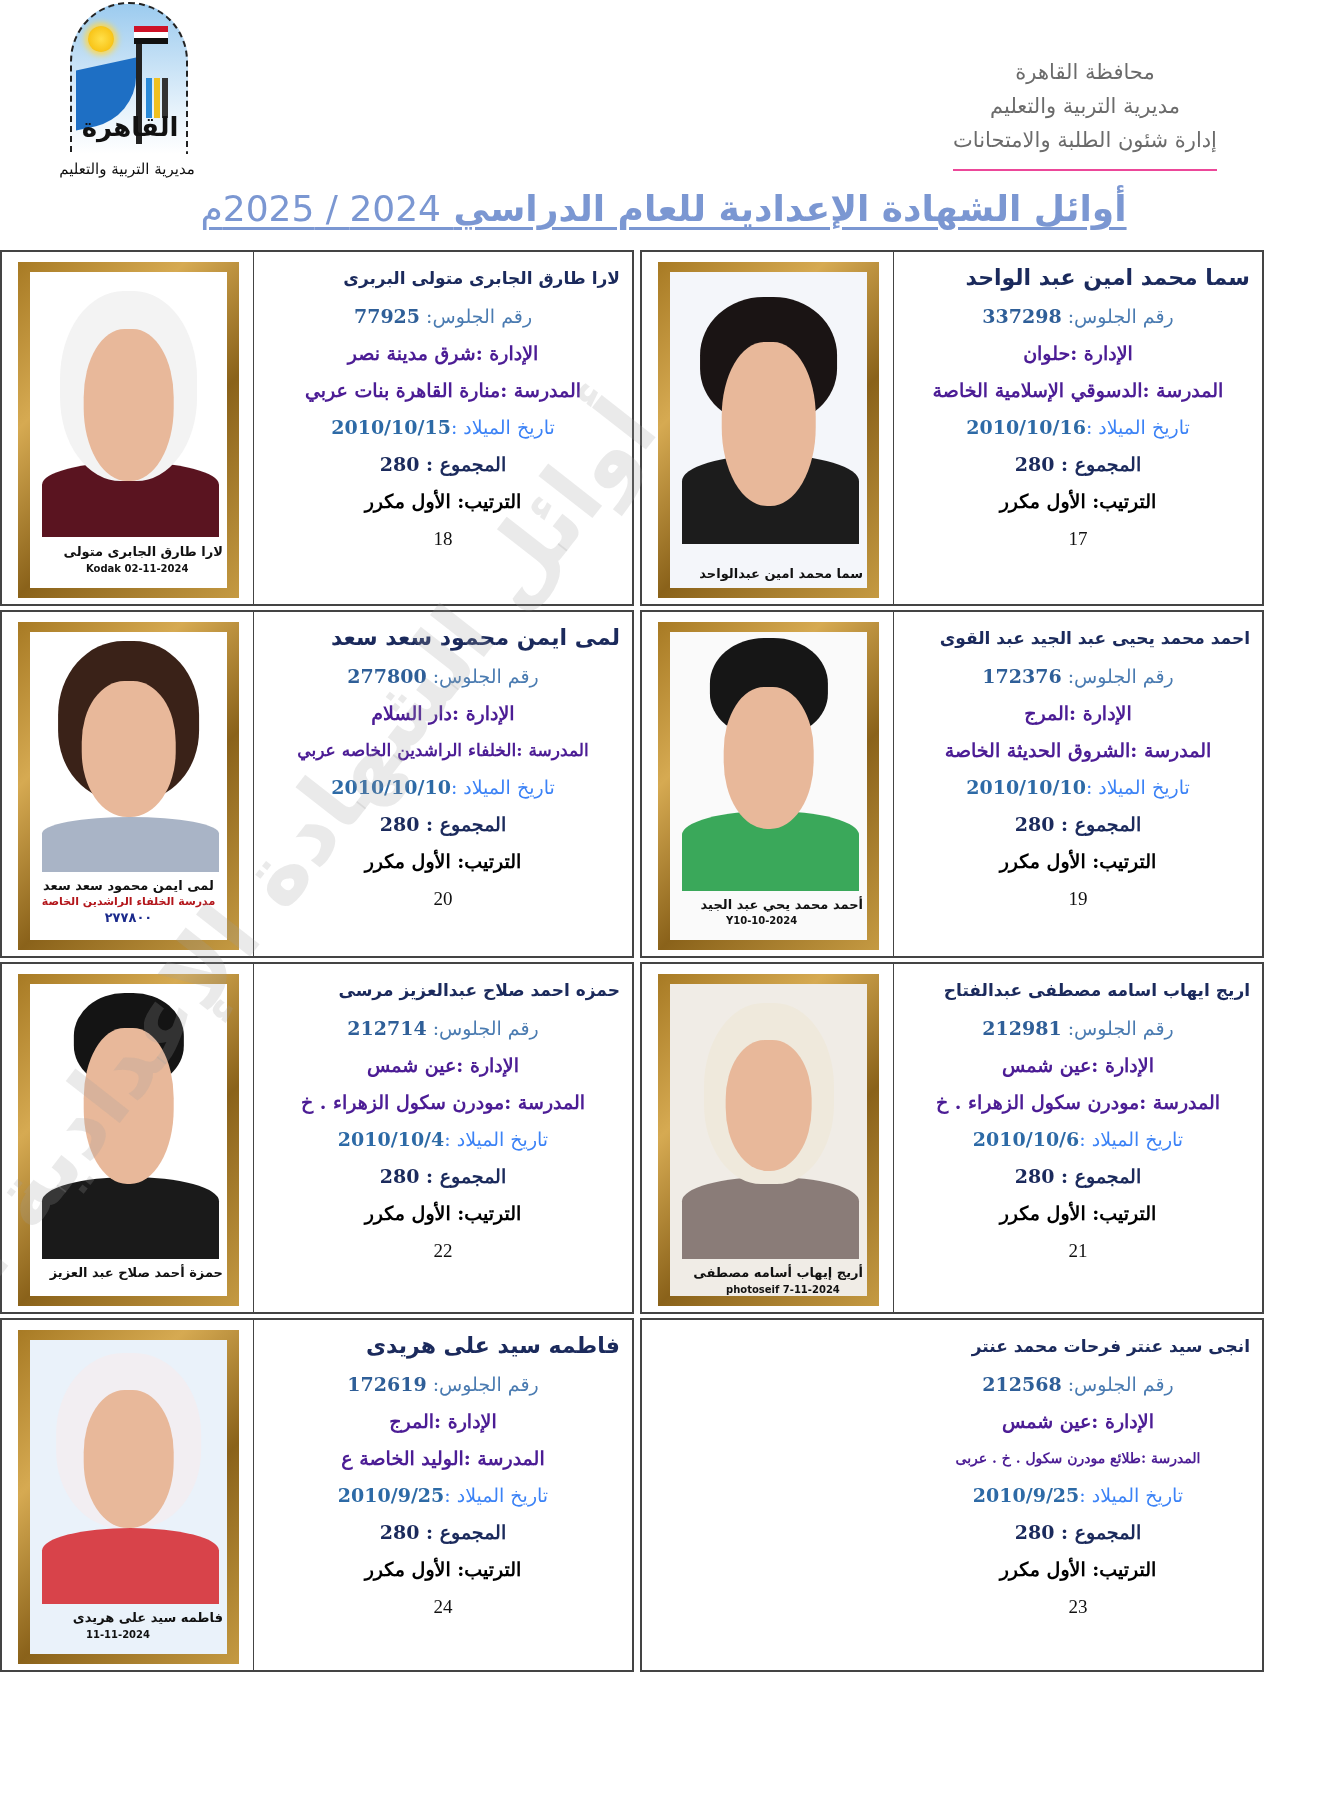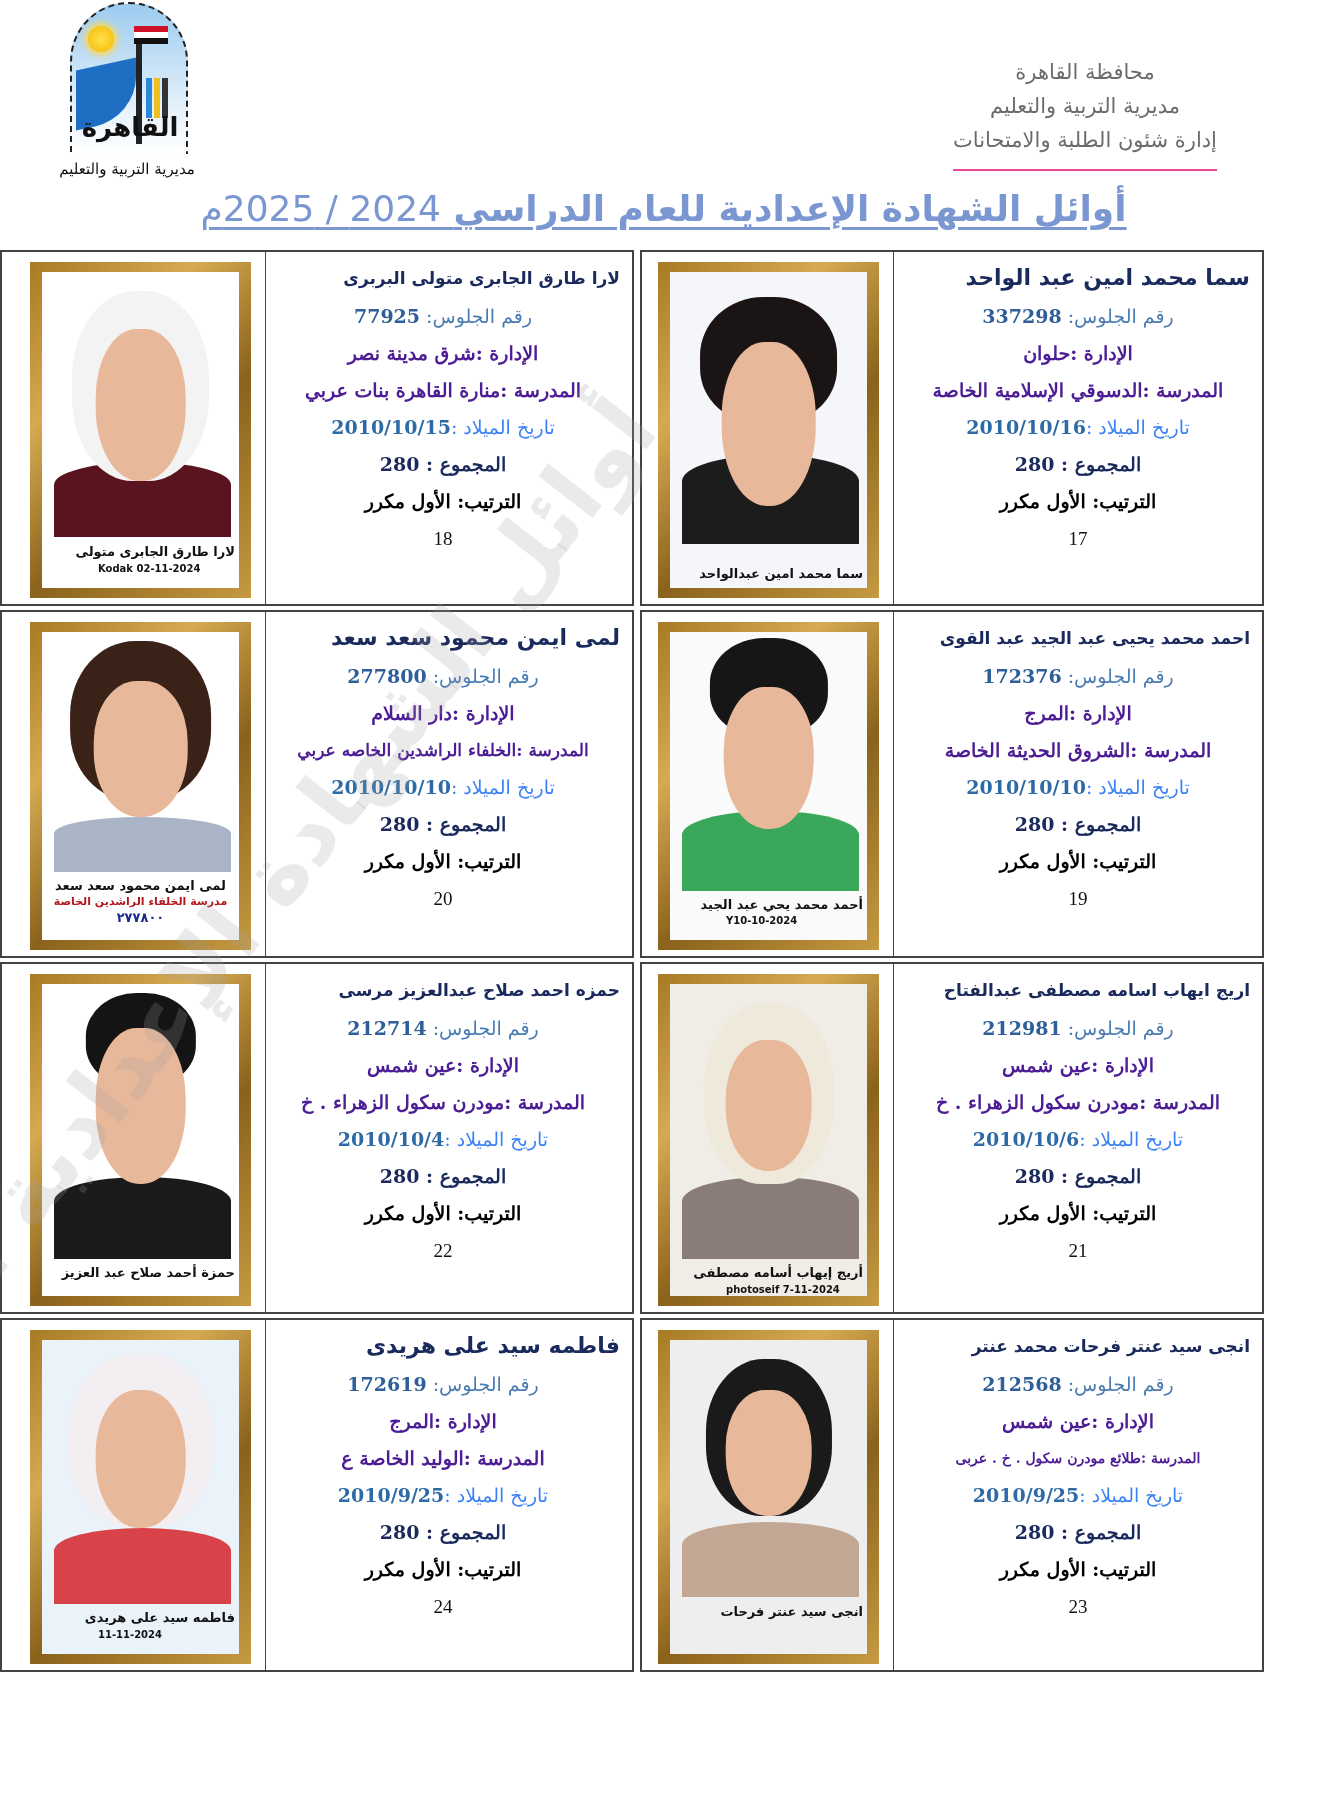--- a/index.html
+++ b/index.html
@@ -34,21 +34,21 @@
     text-decoration: underline; text-decoration-thickness: 3px; text-underline-offset: 6px; }
   .main-title .yr { font-weight: normal; }
 
   
   .grid { position: absolute; left: 0; top: 250px; width: 1264px; }
   .card { position: absolute; border: 2px solid #444; background: #fff; }
   .card.right { left: 640px; width: 624px; }
   .card.left { left: 0; width: 634px; }
   .photo-cell { position: absolute; top: 0; bottom: 0; border-right: 1px solid #444; }
   .card.right .photo-cell { left: 0; width: 252px; }
-  .card.left .photo-cell { left: 12px; width: 252px; }
+  .card.left .photo-cell { left: 0; width: 252px; }
   .frame { position: absolute; left: 16px; top: 10px; right: 14px; bottom: 6px;
     background: linear-gradient(135deg, #a77a24, #d6aa52 30%, #8a621a 60%, #c59a42);
     padding: 10px 12px; }
   .photo { position: relative; width: 100%; height: 100%; background: #fbfbfb; overflow: hidden; }
   .photo .bg { position: absolute; inset: 0; }
   .photo .head { position: absolute; left: 50%; transform: translateX(-50%); border-radius: 46% 46% 44% 44%; }
   .photo .face { position: absolute; left: 50%; transform: translateX(-50%); border-radius: 45% 45% 48% 48%; background: #e8b89a; }
   .photo .body { position: absolute; left: 6%; right: 4%; border-radius: 50% 50% 0 0 / 30% 30% 0 0; }
   .photo .caption { position: absolute; left: 4px; right: 4px; text-align: right; direction: rtl;
     font-family: "DejaVu Sans", sans-serif; font-weight: bold; color: #111; font-size: 13px; line-height: 16px; }
@@ -246,32 +246,20 @@
       <div class="line"><span class="lbl-blue">رقم الجلوس: </span><span class="val-blue">212714</span></div>
       <div class="line lbl-dark"><span>الإدارة :</span><span>عين شمس</span></div>
       <div class="line lbl-dark"><span>المدرسة :</span><span>مودرن سكول الزهراء . خ</span></div>
       <div class="line"><span class="lbl-gray">تاريخ الميلاد :</span><span class="val-date">2010/10/4</span></div>
       <div class="line"><span class="total-lbl">المجموع : </span><span class="total-val">280</span></div>
       <div class="line rank">الترتيب: الأول مكرر</div>
       <div class="line idx">22</div>
     </div>
   </div>
     <div class="card right" style="top: 1068px; height: 354px;">
-    <div class="photo-cell">
-      <div class="frame">
-        <div class="photo">
-          <div class="bg" style="background: rgb(238, 238, 238);"></div>
-          <div class="body" style="background: rgb(194, 168, 148); top: 58%; bottom: 18%;"></div>
-          <div class="head" style="background: rgb(26, 26, 26); top: 6%; width: 64%; height: 50%;"></div>
-          <div class="face" style="top: 16%; width: 44%; height: 40%;"></div>
-          <div class="caption" style="top: 84%;">انجى سيد عنتر فرحات</div>
-
-        </div>
-      </div>
-    </div>
     <div class="info">
       <div class="name small">انجى سيد عنتر فرحات محمد عنتر</div>
       <div class="line"><span class="lbl-blue">رقم الجلوس: </span><span class="val-blue">212568</span></div>
       <div class="line lbl-dark"><span>الإدارة :</span><span>عين شمس</span></div>
       <div class="line lbl-dark" style="font-size: 14px;"><span>المدرسة :</span><span>طلائع مودرن سكول . خ . عربى</span></div>
       <div class="line"><span class="lbl-gray">تاريخ الميلاد :</span><span class="val-date">2010/9/25</span></div>
       <div class="line"><span class="total-lbl">المجموع : </span><span class="total-val">280</span></div>
       <div class="line rank">الترتيب: الأول مكرر</div>
       <div class="line idx">23</div>
     </div>

